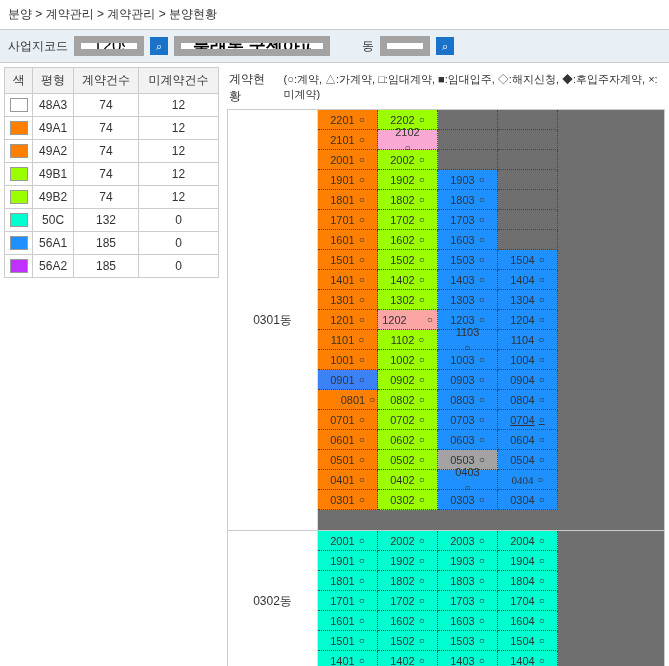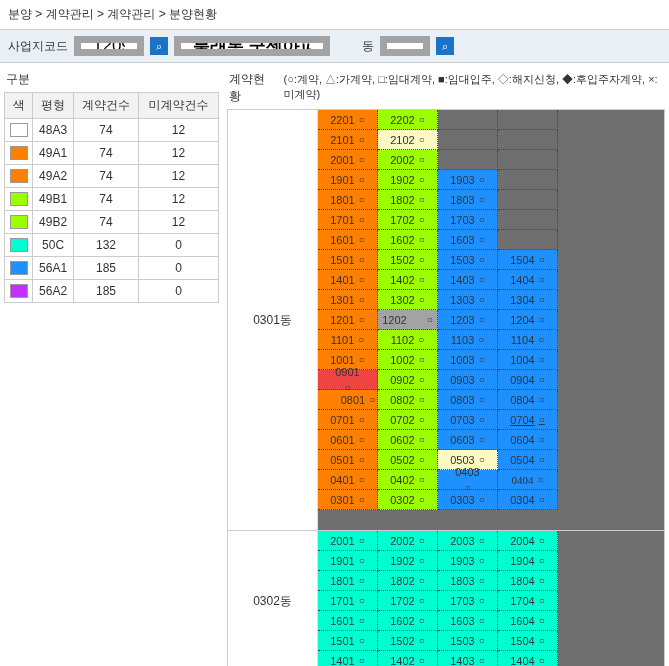--- a/index.html
+++ b/index.html
@@ -48,21 +48,20 @@
   <span style="flex:0 0 20px"></span>
   <label>동</label>
   <input class="dong" value="" style="">
   <button class="search-btn">
       <span>⌕</span>
     </button>
 </div>
 
 <div class="main">
   <div class="left">
-    <div class="section-header">구분</div>
     <table class="class-table">
       <thead>
           <tr id="class-head">
             <th>색</th>
             <th>평형</th>
             <th>계약건수</th>
             <th>미계약건수</th>
           </tr>
         </thead>
       <tbody id="class-body">
@@ -153,21 +152,21 @@
                   <span class="status-icon">○</span>
                 </div>
                 <div class="unit-cell empty"></div>
                 <div class="unit-cell empty"></div>
               </div>
               <div class="unit-row">
                 <div class="unit-cell" style="background: rgb(255, 127, 0);">
                   <span>2101</span>
                   <span class="status-icon">○</span>
                 </div>
-                <div class="unit-cell" style="background: #fef9c3;">
+                <div class="unit-cell" style="background: #f9a8d4; flex-direction: column;">
                   <span>2102</span>
                   <span class="status-icon">○</span>
                 </div>
                 <div class="unit-cell empty"></div>
                 <div class="unit-cell empty"></div>
               </div>
               <div class="unit-row">
                 <div class="unit-cell" style="background: rgb(255, 127, 0);">
                   <span>2001</span>
                   <span class="status-icon">○</span>
@@ -291,21 +290,21 @@
                 <div class="unit-cell" style="background: rgb(30, 144, 255);">
                   <span>1304</span>
                   <span class="status-icon">○</span>
                 </div>
               </div>
               <div class="unit-row">
                 <div class="unit-cell" style="background: rgb(255, 127, 0);">
                   <span>1201</span>
                   <span class="status-icon">○</span>
                 </div>
-                <div class="unit-cell" style="background: #a3a3a3; gap: 20px;">
+                <div class="unit-cell" style="background: #fca5a5; gap: 20px;">
                   <span>1202</span>
                   <span class="status-icon">○</span>
                 </div>
                 <div class="unit-cell" style="background: rgb(30, 144, 255);">
                   <span>1203</span>
                   <span class="status-icon">○</span>
                 </div>
                 <div class="unit-cell" style="background: rgb(30, 144, 255);">
                   <span>1204</span>
                   <span class="status-icon">○</span>
@@ -313,21 +312,21 @@
               </div>
               <div class="unit-row">
                 <div class="unit-cell" style="background: rgb(255, 127, 0);">
                   <span>1101</span>
                   <span class="status-icon">○</span>
                 </div>
                 <div class="unit-cell" style="background: rgb(156, 255, 0);">
                   <span>1102</span>
                   <span class="status-icon">○</span>
                 </div>
-                <div class="unit-cell" style="background: rgb(30, 144, 255);">
+                <div class="unit-cell" style="background: rgb(30, 144, 255); flex-direction: column;">
                   <span>1103</span>
                   <span class="status-icon">○</span>
                 </div>
                 <div class="unit-cell" style="background: rgb(30, 144, 255);">
                   <span>1104</span>
                   <span class="status-icon">○</span>
                 </div>
               </div>
               <div class="unit-row">
                 <div class="unit-cell" style="background: rgb(255, 127, 0);">
@@ -341,21 +340,21 @@
                 <div class="unit-cell" style="background: rgb(30, 144, 255);">
                   <span>1003</span>
                   <span class="status-icon">○</span>
                 </div>
                 <div class="unit-cell" style="background: rgb(30, 144, 255);">
                   <span>1004</span>
                   <span class="status-icon">○</span>
                 </div>
               </div>
               <div class="unit-row">
-                <div class="unit-cell" style="background: #ef4444; flex-direction: column;">
+                <div class="unit-cell" style="background: #3b82f6;">
                   <span>0901</span>
                   <span class="status-icon">○</span>
                 </div>
                 <div class="unit-cell" style="background: rgb(156, 255, 0);">
                   <span>0902</span>
                   <span class="status-icon">○</span>
                 </div>
                 <div class="unit-cell" style="background: rgb(30, 144, 255);">
                   <span>0903</span>
                   <span class="status-icon">○</span>
@@ -421,21 +420,21 @@
               </div>
               <div class="unit-row">
                 <div class="unit-cell" style="background: rgb(255, 127, 0);">
                   <span>0501</span>
                   <span class="status-icon">○</span>
                 </div>
                 <div class="unit-cell" style="background: rgb(156, 255, 0);">
                   <span>0502</span>
                   <span class="status-icon">○</span>
                 </div>
-                <div class="unit-cell" style="background: #fef9c3; justify-content: center;">
+                <div class="unit-cell" style="background: #a3a3a3; justify-content: center;">
                   <span>0503</span>
                   <span class="status-icon">○</span>
                 </div>
                 <div class="unit-cell" style="background: rgb(30, 144, 255);">
                   <span>0504</span>
                   <span class="status-icon">○</span>
                 </div>
               </div>
               <div class="unit-row">
                 <div class="unit-cell" style="background: rgb(255, 127, 0);">

